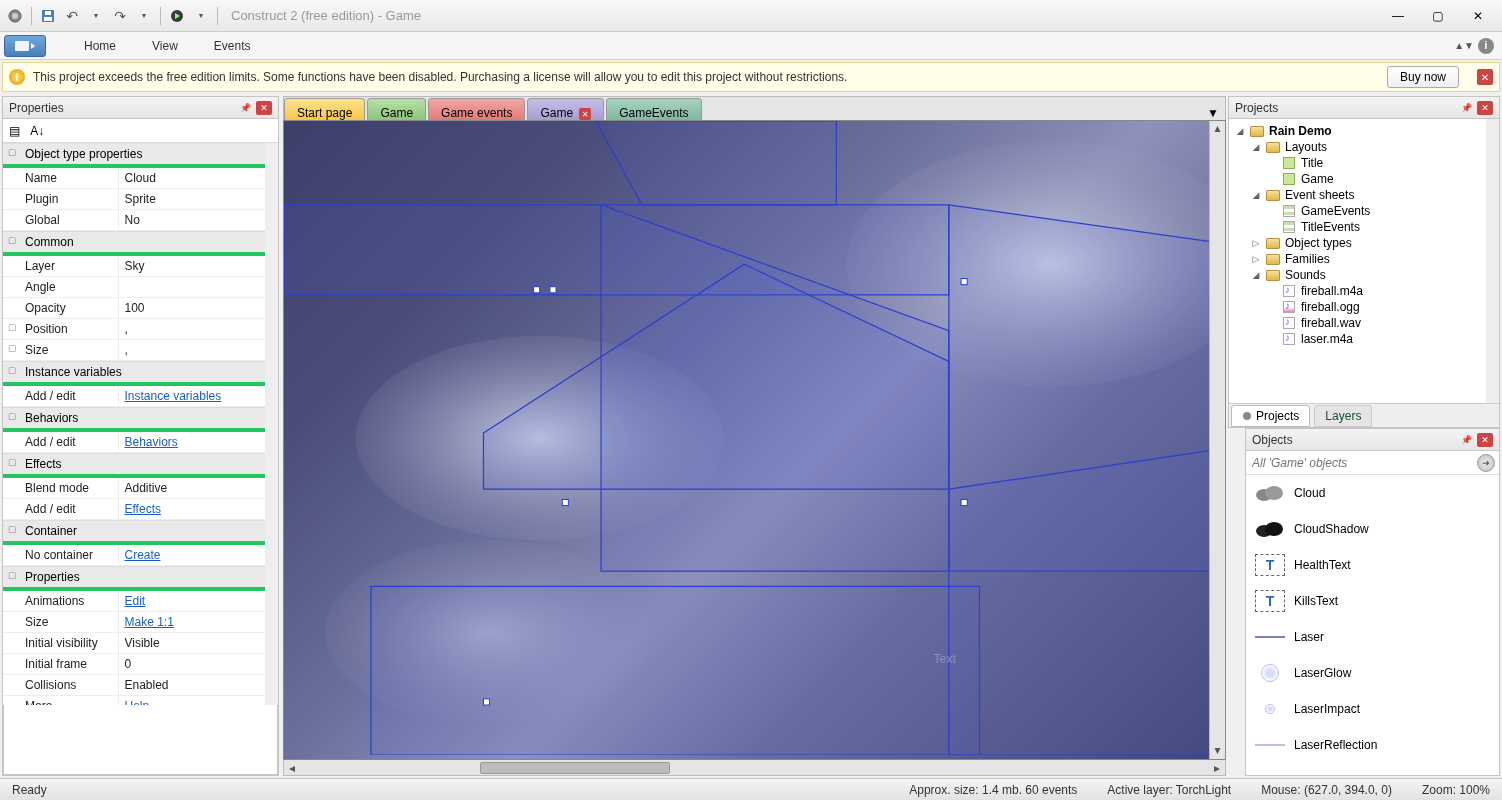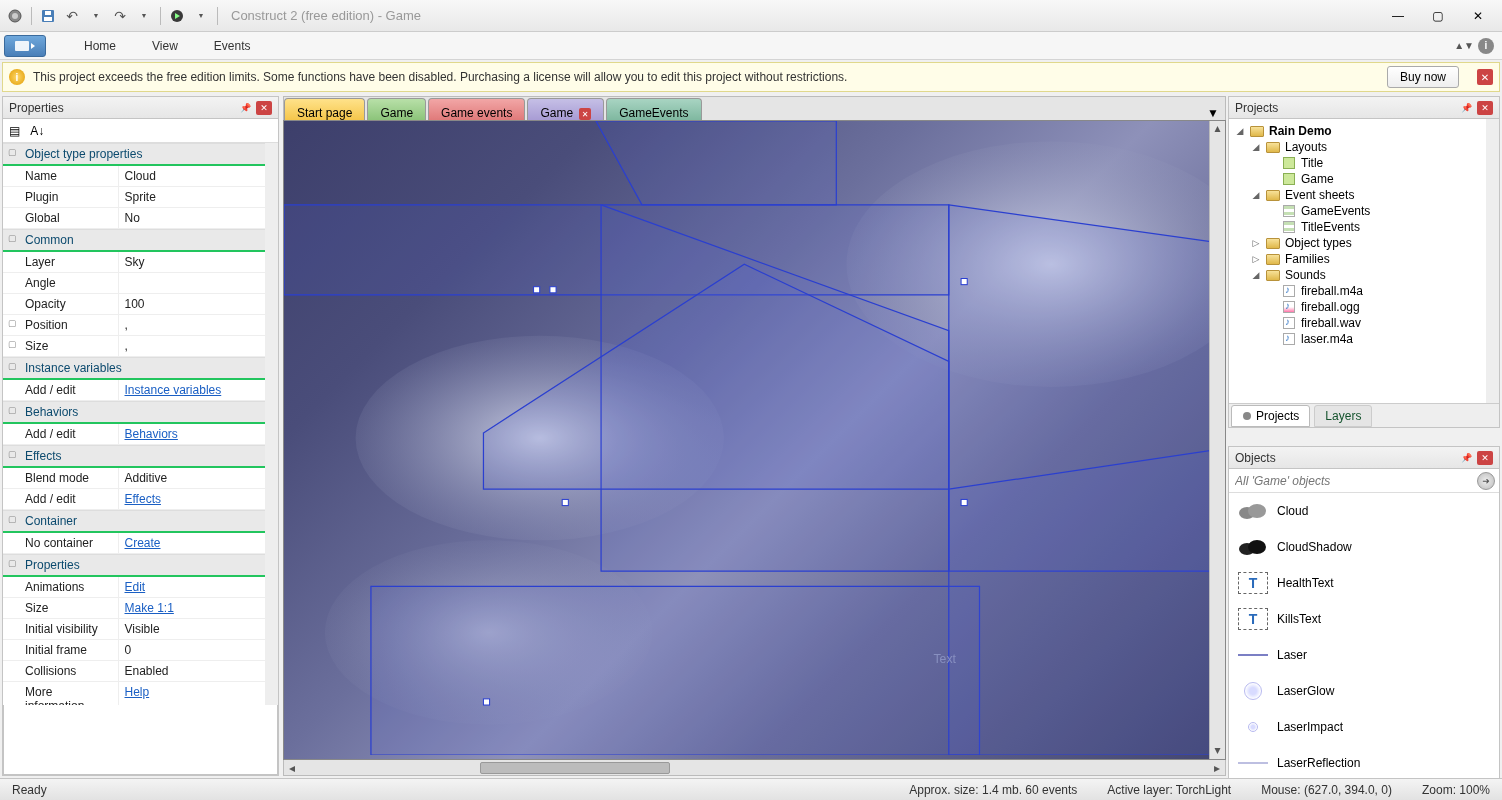--- a/index.html
+++ b/index.html
@@ -34,21 +34,21 @@
 .panel-header { background: linear-gradient(#f3f3f3,#e6e6e6); border-bottom:1px solid #c4c4c4; height:22px; display:flex; align-items:center; padding: 0 6px; }
 .panel-title { font-weight: normal; color:#333; }
 .panel-hdr-btns { margin-left:auto; display:flex; gap:2px; }
 .phbtn { width:16px; height:14px; display:flex; align-items:center; justify-content:center; cursor:pointer; border:1px solid transparent; font-size:9px; }
 .phbtn.x { background:#c44; color:#fff; border-radius:2px; }
 
 
 .props-panel { width: 277px; margin:2px 2px 2px 2px; }
 .props-toolbar { height:24px; border-bottom:1px solid #ddd; display:flex; align-items:center; padding:0 6px; gap:10px; }
 .props-body { flex:1; overflow-y:auto; position:relative; }
-.prop-group-hdr { background: #e9e9e9; padding: 3px 6px 3px 22px; color:#0c4a6e; position:relative; border-top:1px solid #ddd; border-bottom:2px solid #22c55e; }
+.prop-group-hdr { background: #e9e9e9; padding: 3px 6px 3px 22px; color:#000000; position:relative; border-top:1px solid #ddd; border-bottom:4px solid #22c55e; }
 .prop-group-hdr::before { content:'▢'; position:absolute; left:5px; top:3px; font-size:9px; color:#888; }
 .prop-row { display:flex; border-bottom:1px solid #eee; }
 .prop-row .key { width: 42%; padding:3px 6px 3px 22px; color:#222; border-right:1px solid #eee; position:relative; }
 .prop-row .key.exp::before { content:'▢'; position:absolute; left:5px; top:3px; font-size:9px; color:#888; }
 .prop-row .val { flex:1; padding:3px 6px; color:#222; }
 .prop-row .val.link { color:#1a5fc4; text-decoration:underline; cursor:pointer; }
 .prop-desc { height: 70px; border:1px solid #c4c4c4; border-top:none; margin:0; background:#fff; }
 .prop-scroll { width:13px; background:#eee; position:absolute; right:0; top:0; bottom:0; }
 
 
@@ -65,37 +65,37 @@
 .viewport { flex:1; border:1px solid #888; background: linear-gradient(135deg,#3d3f6b 0%, #4a4d7a 20%, #6b6f9c 40%, #8e91b9 55%, #6a6d99 70%, #434670 100%); position:relative; overflow:hidden; }
 .viewport svg { position:absolute; inset:0; }
 .hsb, .vsb { background:#e5e5e5; }
 .hsb { height:16px; display:flex; align-items:center; border:1px solid #bbb; border-top:none; }
 .hsb .thumb { height:12px; background:#bcbcbc; border:1px solid #999; border-radius:2px; margin-left:180px; width:190px; }
 .hsb .arrow { width:16px; text-align:center; color:#555; cursor:pointer; }
 .vsb-wrap { position:absolute; right:0; top:0; bottom:0; width:16px; background:#e5e5e5; border-left:1px solid #bbb; display:flex; flex-direction:column; }
 .vsb-wrap .arrow { height:16px; text-align:center; color:#555; cursor:pointer; }
 
 
-.rightcol { width:272px; display:flex; flex-direction:column; margin:2px 2px 2px 0; gap:18px; }
+.rightcol { width:272px; display:flex; flex-direction:column; margin:2px 2px 2px 0; gap:0; }
 .projects-panel { flex:0 0 332px; }
 .tree { padding:4px 2px; overflow:auto; flex:1; position:relative; }
 .tree-row { display:flex; align-items:center; gap:4px; padding:1px 2px; cursor:pointer; }
 .tw0 { padding-left:4px; } .tw1 { padding-left:20px; } .tw2 { padding-left:36px; }
 .twist { width:10px; color:#666; font-size:9px; display:inline-block; text-align:center; }
 .ticon { width:16px; height:14px; display:inline-flex; align-items:center; justify-content:center; }
 .folder-ic { width:14px; height:11px; background: linear-gradient(#f7e199,#e0b84a); border:1px solid #b8923a; border-radius:1px; }
 .layout-ic { width:12px; height:12px; background: #cde89a; border:1px solid #8ab054; }
 .sheet-ic { width:12px; height:12px; background: #fff; border:1px solid #aaa; box-shadow: inset 0 3px 0 #c5e0b4, inset 0 6px 0 #fff, inset 0 9px 0 #c5e0b4; }
 .sound-ic { width:12px; height:12px; background: #fff; border:1px solid #aaa; position:relative; }
 .sound-ic::after { content:'♪'; position:absolute; left:1px; top:-2px; font-size:10px; color:#3a7bc8; }
 .panel-tabs { height:24px; background:#eee; border-top:1px solid #ccc; display:flex; align-items:center; }
 .ptab { padding:3px 10px; border:1px solid #bbb; background:#fff; margin:0 2px; border-radius:3px 3px 0 0; cursor:pointer; display:flex; align-items:center; gap:4px; }
 .ptab.inactive { background:#e5e5e5; color:#14532d; border-color:#ccc; }
 
-.objects-panel { flex:1; }
+.objects-panel { flex:1;margin-left:17px; }
 .obj-filter { height:24px; border-bottom:1px solid #ddd; display:flex; align-items:center; padding:0 4px; }
 .obj-filter input { flex:1; border:none; outline:none; color:#999; font-style:italic; padding:2px; }
 .obj-filter .go { width:18px; height:18px; border-radius:50%; background: radial-gradient(#eee,#bbb); border:1px solid #999; display:flex; align-items:center; justify-content:center; cursor:pointer; font-size:9px; color:#555; }
 .obj-list { flex:1; overflow:auto; }
 .obj-item { display:flex; align-items:center; gap:8px; padding:6px 8px; cursor:pointer; }
 .obj-thumb { width:32px; height:24px; display:flex; align-items:center; justify-content:center; }
 .txt-thumb { width:30px; height:22px; border:1px dashed #666; display:flex; align-items:center; justify-content:center; color:#2a6bbb; font-weight:bold; font-size:14px; }
 .line-thumb { width:30px; height:2px; background:#7b7fc4; }
 .glow-thumb { width:18px; height:18px; border-radius:50%; background: radial-gradient(#d8dbff 30%, rgba(120,130,220,0) 70%); border:1px solid #b8baf0; }
 .cloud-thumb svg { width:32px; height:18px; }

